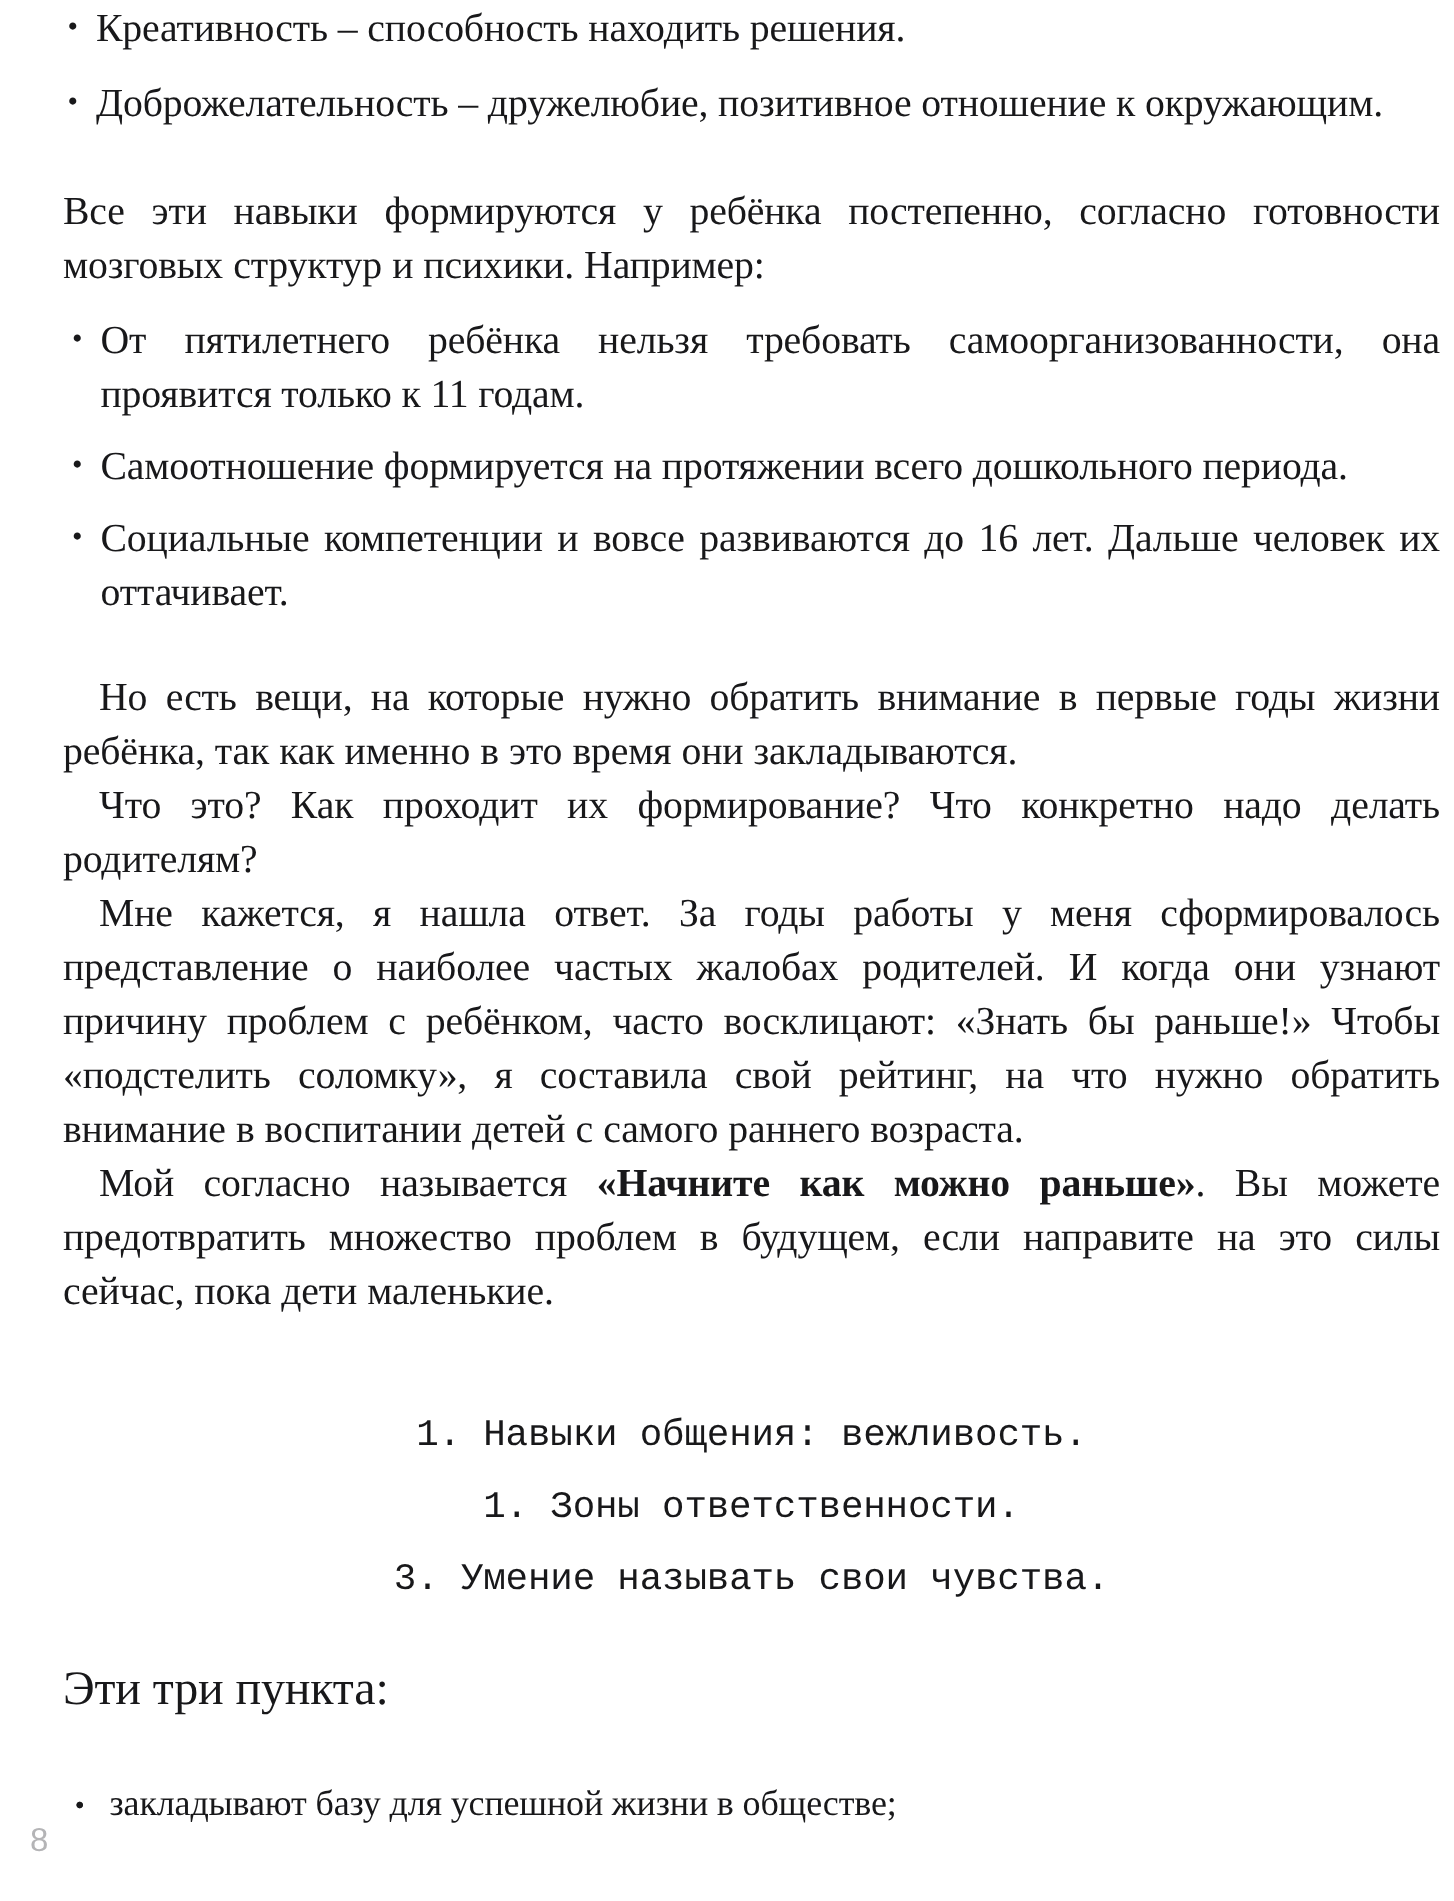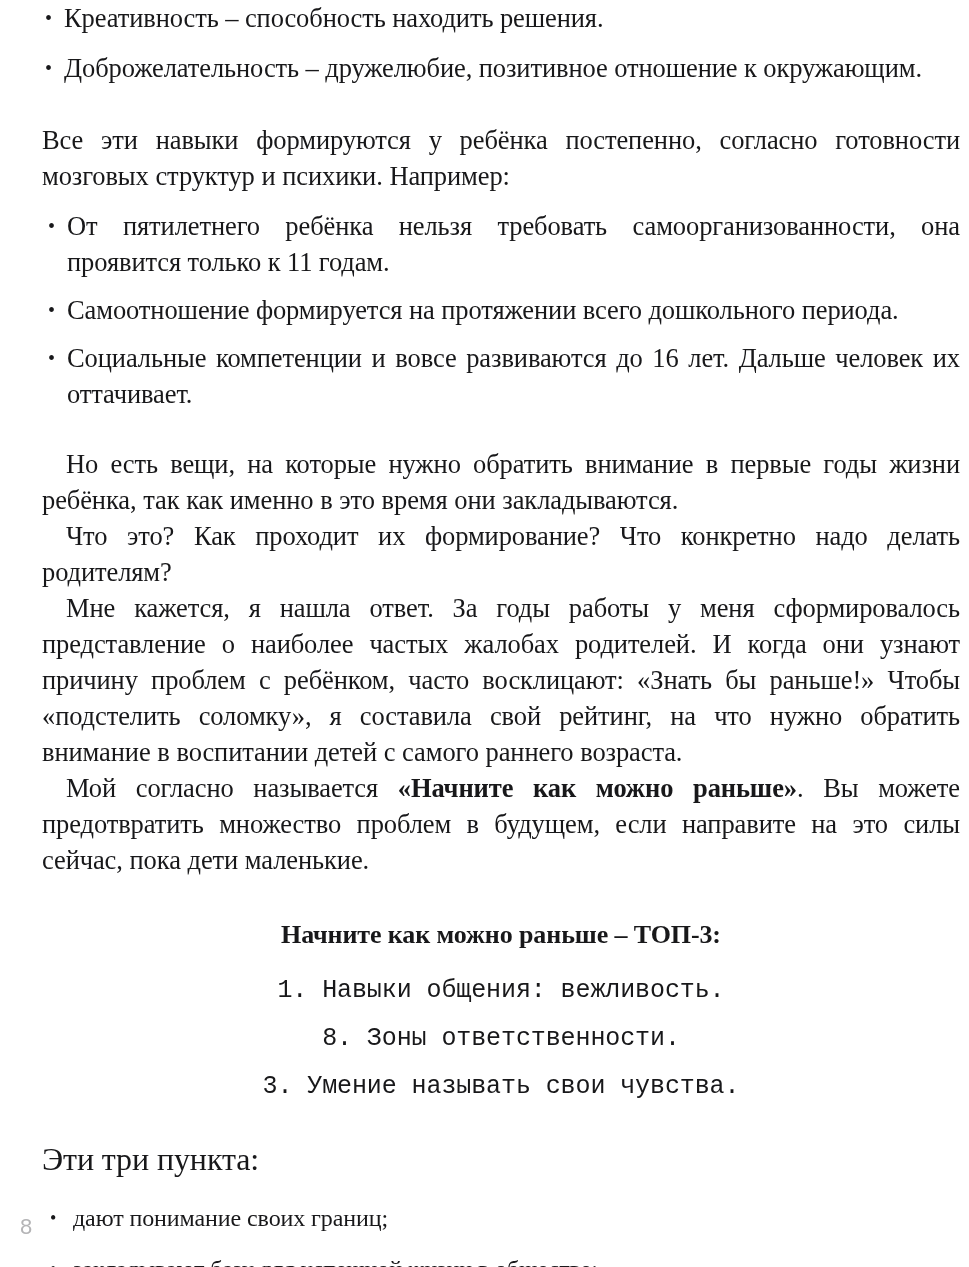--- a/index.html
+++ b/index.html
@@ -210,39 +210,37 @@
 
     <p class="para indent last-line-left">Но есть вещи, на которые нужно обратить внимание в первые годы жизни ребёнка, так как именно в это время они закладываются.</p>
     <p class="para indent last-line-left">Что это? Как проходит их формирование? Что конкретно надо делать родителям?</p>
     <p class="para indent last-line-left">Мне кажется, я нашла ответ. За годы работы у меня сформировалось представление о наиболее частых жалобах родителей. И когда они узнают причину проблем с ребёнком, часто восклицают: «Знать бы раньше!» Чтобы «подстелить соломку», я составила свой рейтинг, на что нужно обратить внимание в воспитании детей с самого раннего возраста.</p>
 
     <p class="para indent last-line-left"><span>Мой согласно называется </span><b>«Начните как можно раньше»</b><span>. Вы можете предотвратить множество проблем в будущем, если направите на это силы сейчас, пока дети маленькие.</span></p>
 
     <div class="sp-5"></div>
 
     <div class="rating-block">
-      <p class="rating-title">Начните как можно раньше – ТОП-3:</p>
       <div class="sp-6"></div>
       <ol class="rating-list">
         <li>1. Навыки общения: вежливость.</li>
-        <li>8. Зоны ответственности.</li>
+        <li>1. Зоны ответственности.</li>
         <li>3. Умение называть свои чувства.</li>
       </ol>
     </div>
 
     <div class="sp-7"></div>
 
     <p class="lead-line">Эти три пункта:</p>
 
     <div class="sp-8"></div>
 
     <ul class="blist bottom">
       <li>
         <span class="bullet">•</span>
-        <span>дают понимание своих границ;</span>
       </li>
       <li>
         <span class="bullet">•</span>
         <span>закладывают базу для успешной жизни в обществе;</span>
       </li>
 
     </ul>
 
   </div>
 

